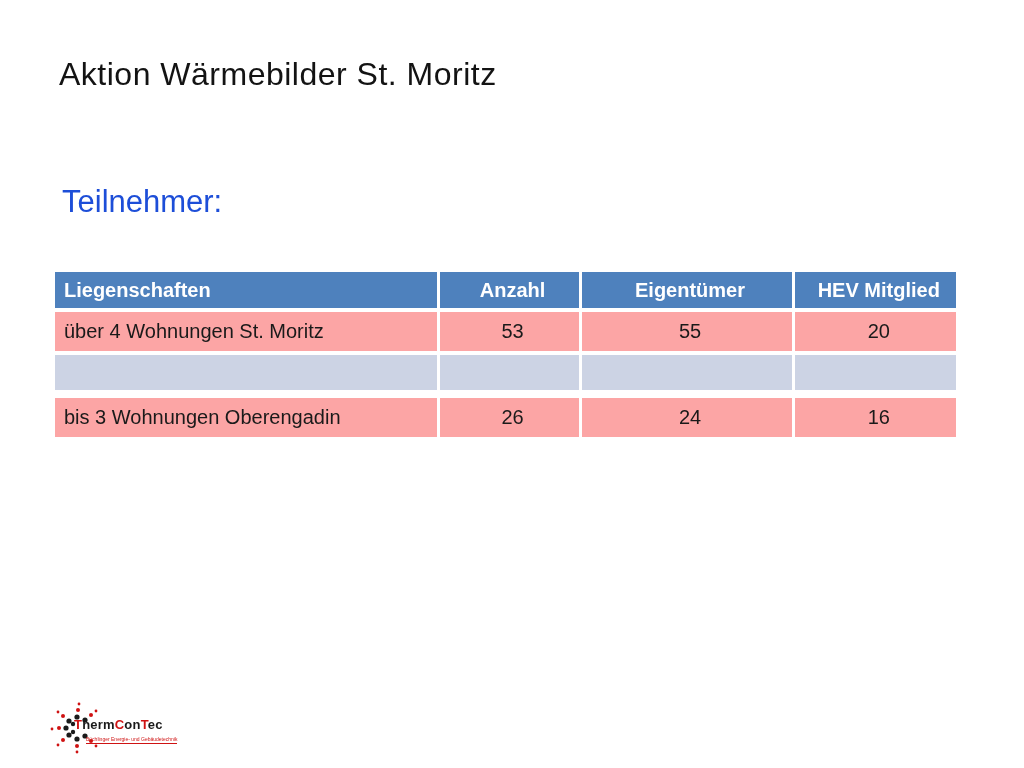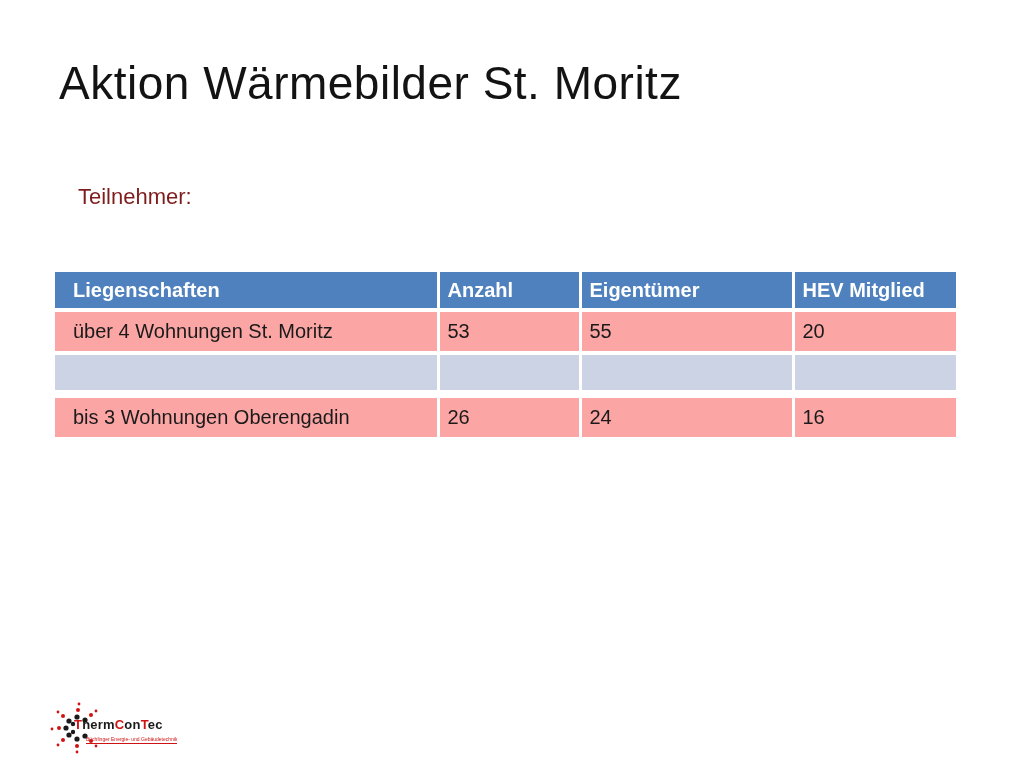--- a/index.html
+++ b/index.html
@@ -4,26 +4,26 @@
 <style>
   html, body { margin:0; padding:0; }
   body {
     width:1024px; height:768px; position:relative; overflow:hidden;
     background:#ffffff;
     font-family:"Liberation Sans", sans-serif;
     color:#1a1a1a;
   }
   .slide-title {
     position:absolute; left:59px; top:56px;
-    font-size:46px; font-weight:400; color:#131313;
+    font-size:32px; font-weight:400; color:#131313;
     letter-spacing:0.5px; white-space:nowrap;
   }
   .slide-subtitle {
-    position:absolute; left:78px; top:184px;
-    font-size:22px; font-weight:400; color:#7f1d1d;
+    position:absolute; left:62px; top:184px;
+    font-size:31px; font-weight:400; color:#1d4ed8;
   }
   .table-wrap { position:absolute; left:55px; top:272px; width:901px; }
   table.participants {
     border-collapse:collapse; table-layout:fixed; width:901px;
     font-size:20px; color:#1a1a1a;
   }
   table.participants col.c1 { width:383px; }
   table.participants col.c2 { width:142px; }
   table.participants col.c3 { width:213px; }
   table.participants col.c4 { width:163px; }
@@ -31,22 +31,22 @@
     border-right:3px solid #ffffff;
     border-bottom:4px solid #ffffff;
     vertical-align:middle;
     overflow:hidden; white-space:nowrap;
   }
   th:last-child, td:last-child { border-right:none; }
   thead th {
     background:#4e81bd; color:#ffffff; font-weight:bold;
     height:34px; font-size:20px;
   }
-  th.col-label, td.cell-label { text-align:left; padding-left:18px; }
-  th.col-num, td.cell-num { text-align:left; padding-left:8px; }
+  th.col-label, td.cell-label { text-align:left; padding-left:9px; }
+  th.col-num, td.cell-num { text-align:center; padding-left:8px; }
   tbody td { height:37px; }
   tr.band-dark td { background:#ccd3e4; }
   tr.band-light td { background:#fca5a5;margin-left:36px; }
   tr.spacer-row td { height:33px; border-bottom:8px solid #ffffff; }
   
   .logo { position:absolute; left:46px; top:696px; width:220px; height:64px; }
   .logo svg { position:absolute; left:0; top:0; }
   .logo-word {
     position:absolute; left:28px; top:21px;
     font-size:13px; font-weight:bold; letter-spacing:0.2px;

